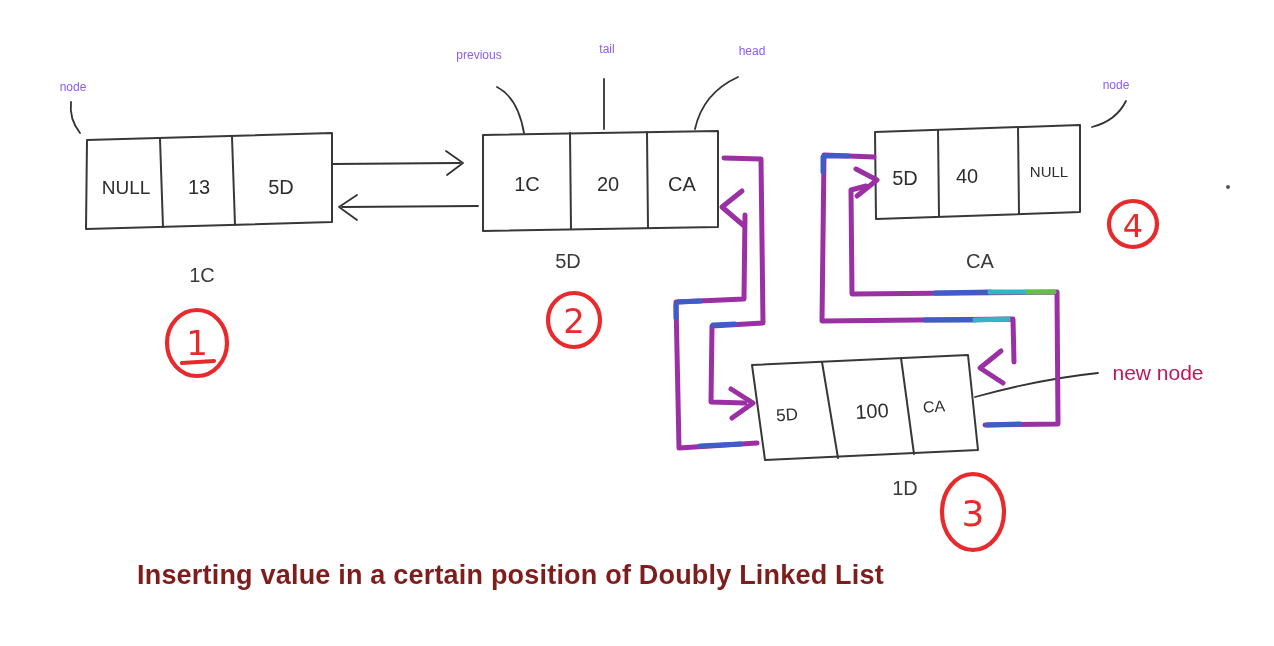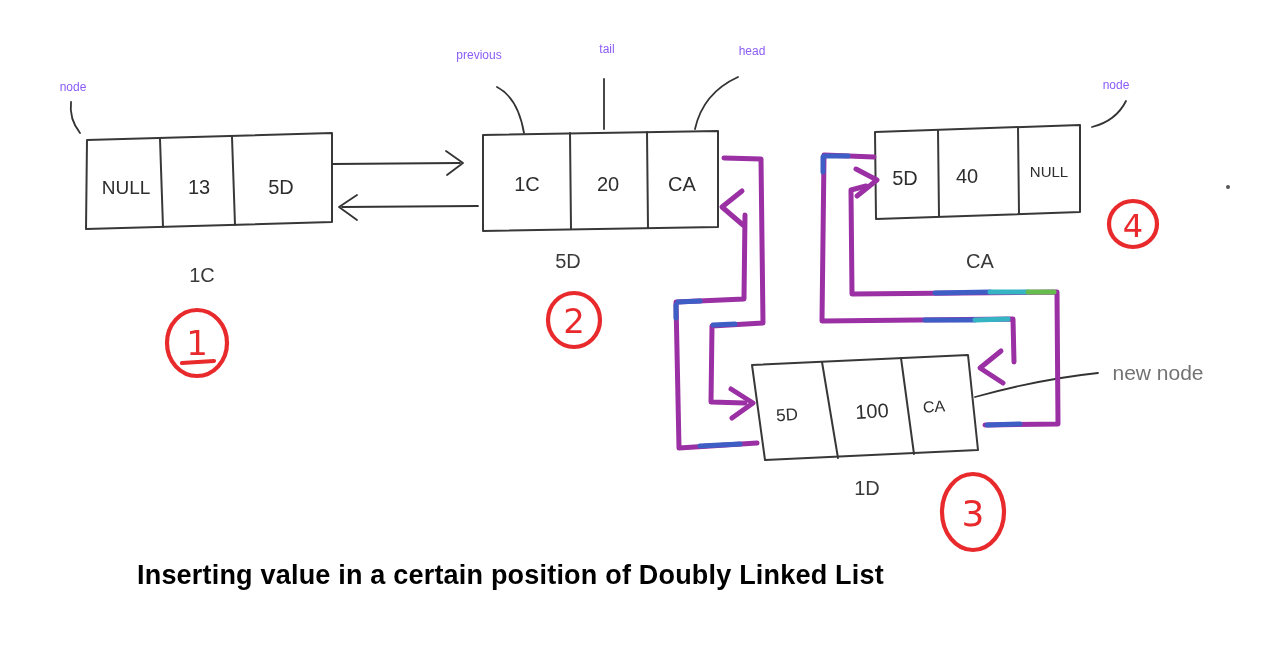--- a/index.html
+++ b/index.html
@@ -5,23 +5,23 @@
   html,body{margin:0;padding:0;background:#ffffff;}
   .stage{position:relative;width:1274px;height:646px;background:#ffffff;overflow:hidden;
          font-family:"Liberation Sans",sans-serif;}
   .stage svg{position:absolute;left:0;top:0;}
   .lbl{position:absolute;transform:translate(-50%,-50%);white-space:nowrap;
        color:#8b5cf6;font-size:12px;line-height:1;}
   .cell{font-size:20px;color:#2e2e2e;}
   .addr{font-size:20px;color:#3a3a3a;}
   .small{font-size:15px;}
   .tilt{transform:translate(-50%,-50%) rotate(-3.5deg);}
-  .green{color:#737373;font-size:21px;}
+  .green{color:#be185d;font-size:21px;}
   .title{position:absolute;left:137px;top:560px;transform:none;
-         font-size:27px;font-weight:bold;color:#000000;letter-spacing:.2px;}
+         font-size:27px;font-weight:bold;color:#7f1d1d;letter-spacing:.2px;}
 </style>
 </head>
 <body>
 
 <div class="stage">
 
   <svg width="1274" height="646" viewBox="0 0 1274 646">
 
     <g stroke="#383838" stroke-width="2" fill="none" stroke-linecap="round" stroke-linejoin="round">
       <g>
@@ -142,16 +142,16 @@
   <div class="lbl addr" style="left:568px;top:261px">5D</div>
 
   <div class="lbl cell" style="left:905px;top:178px">5D</div>
   <div class="lbl cell" style="left:967px;top:176px">40</div>
   <div class="lbl cell small" style="left:1049px;top:171px">NULL</div>
   <div class="lbl addr" style="left:980px;top:261px">CA</div>
 
   <div class="lbl cell tilt" style="left:787px;top:415px;font-size:17px">5D</div>
   <div class="lbl cell tilt" style="left:872px;top:411px">100</div>
   <div class="lbl cell tilt" style="left:934px;top:407px;font-size:16px">CA</div>
-  <div class="lbl addr" style="left:867px;top:488px">1D</div>
+  <div class="lbl addr" style="left:905px;top:488px">1D</div>
 
   <div class="title">Inserting value in a certain position of Doubly Linked List</div>
 </div>
 
 </body></html>

